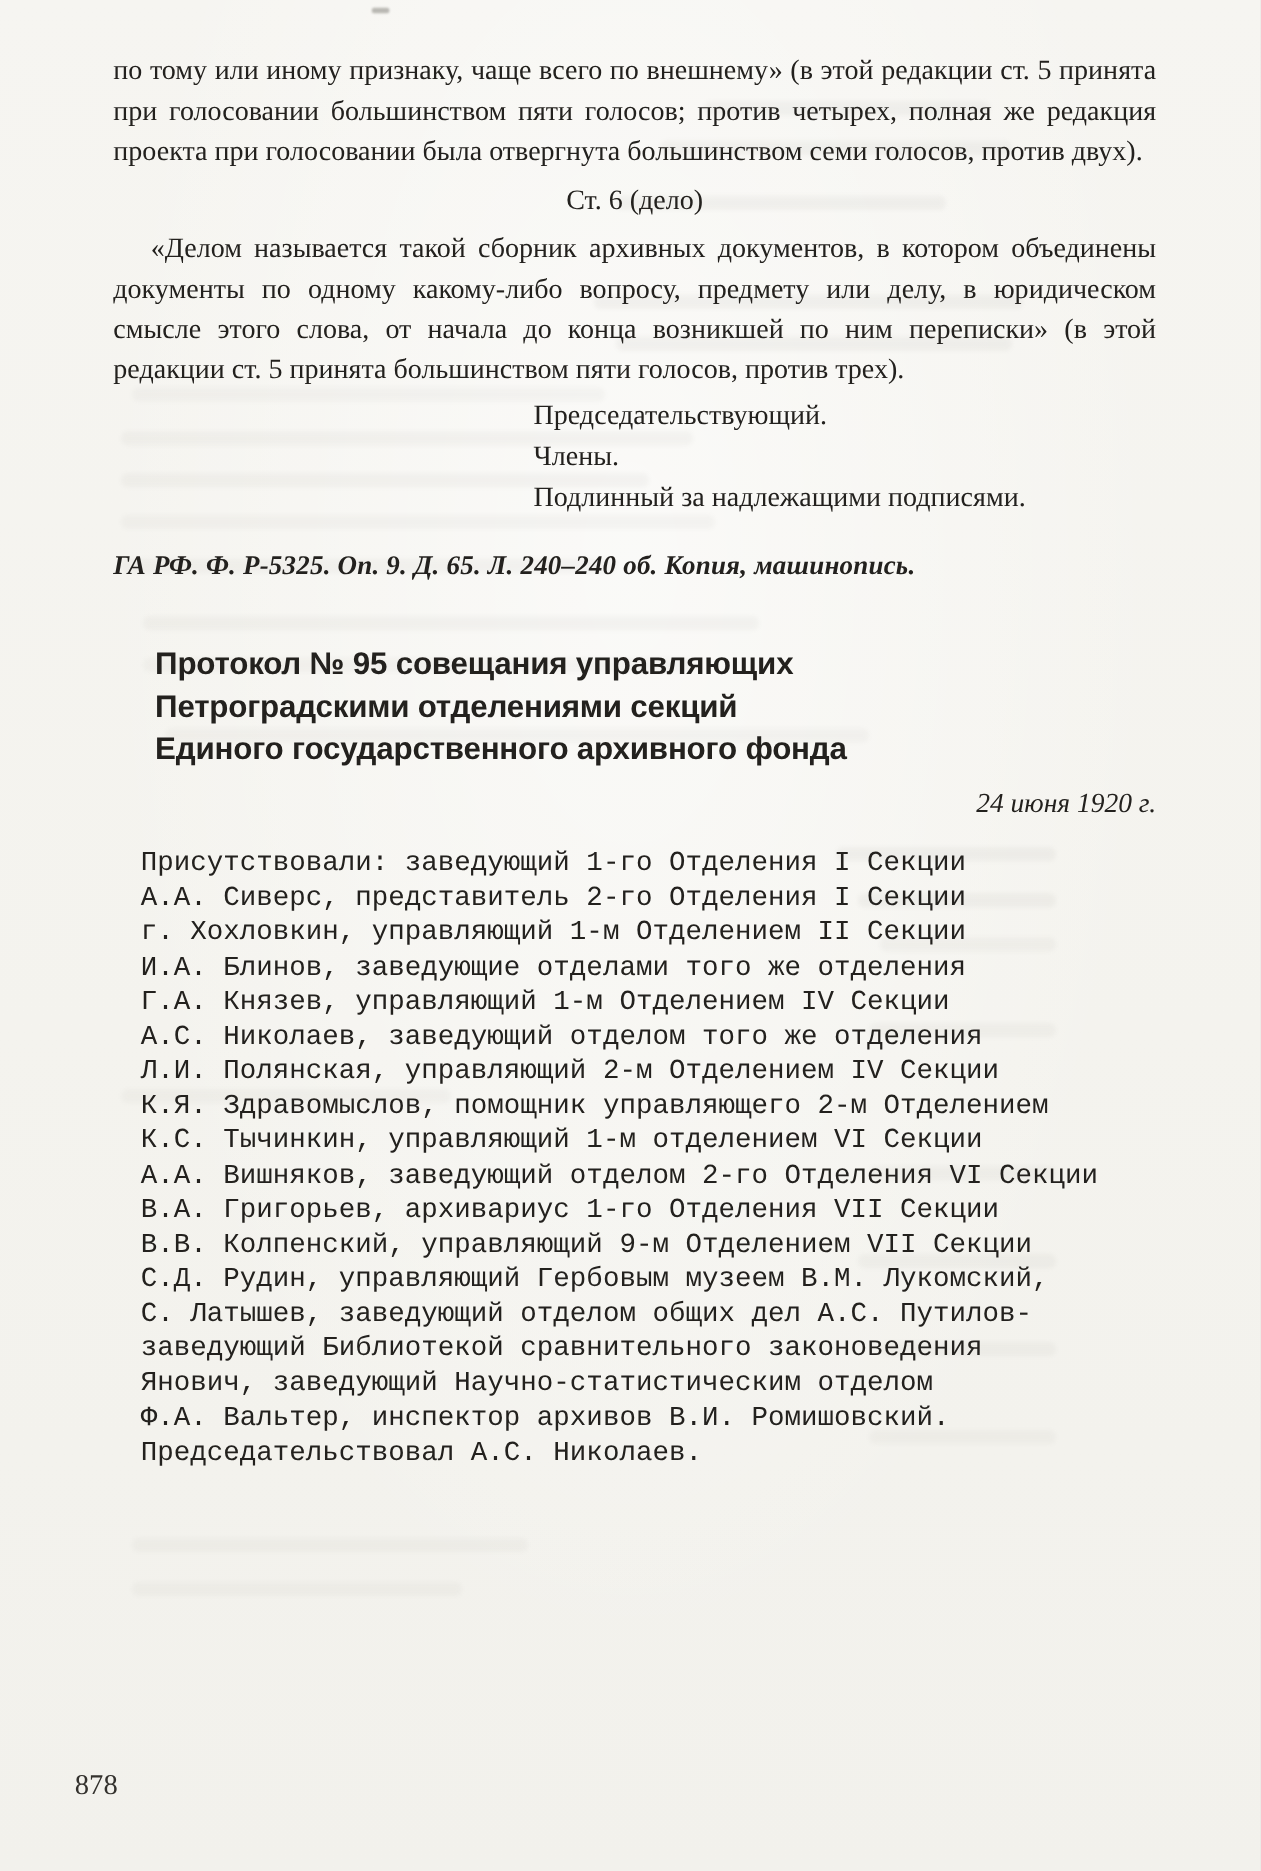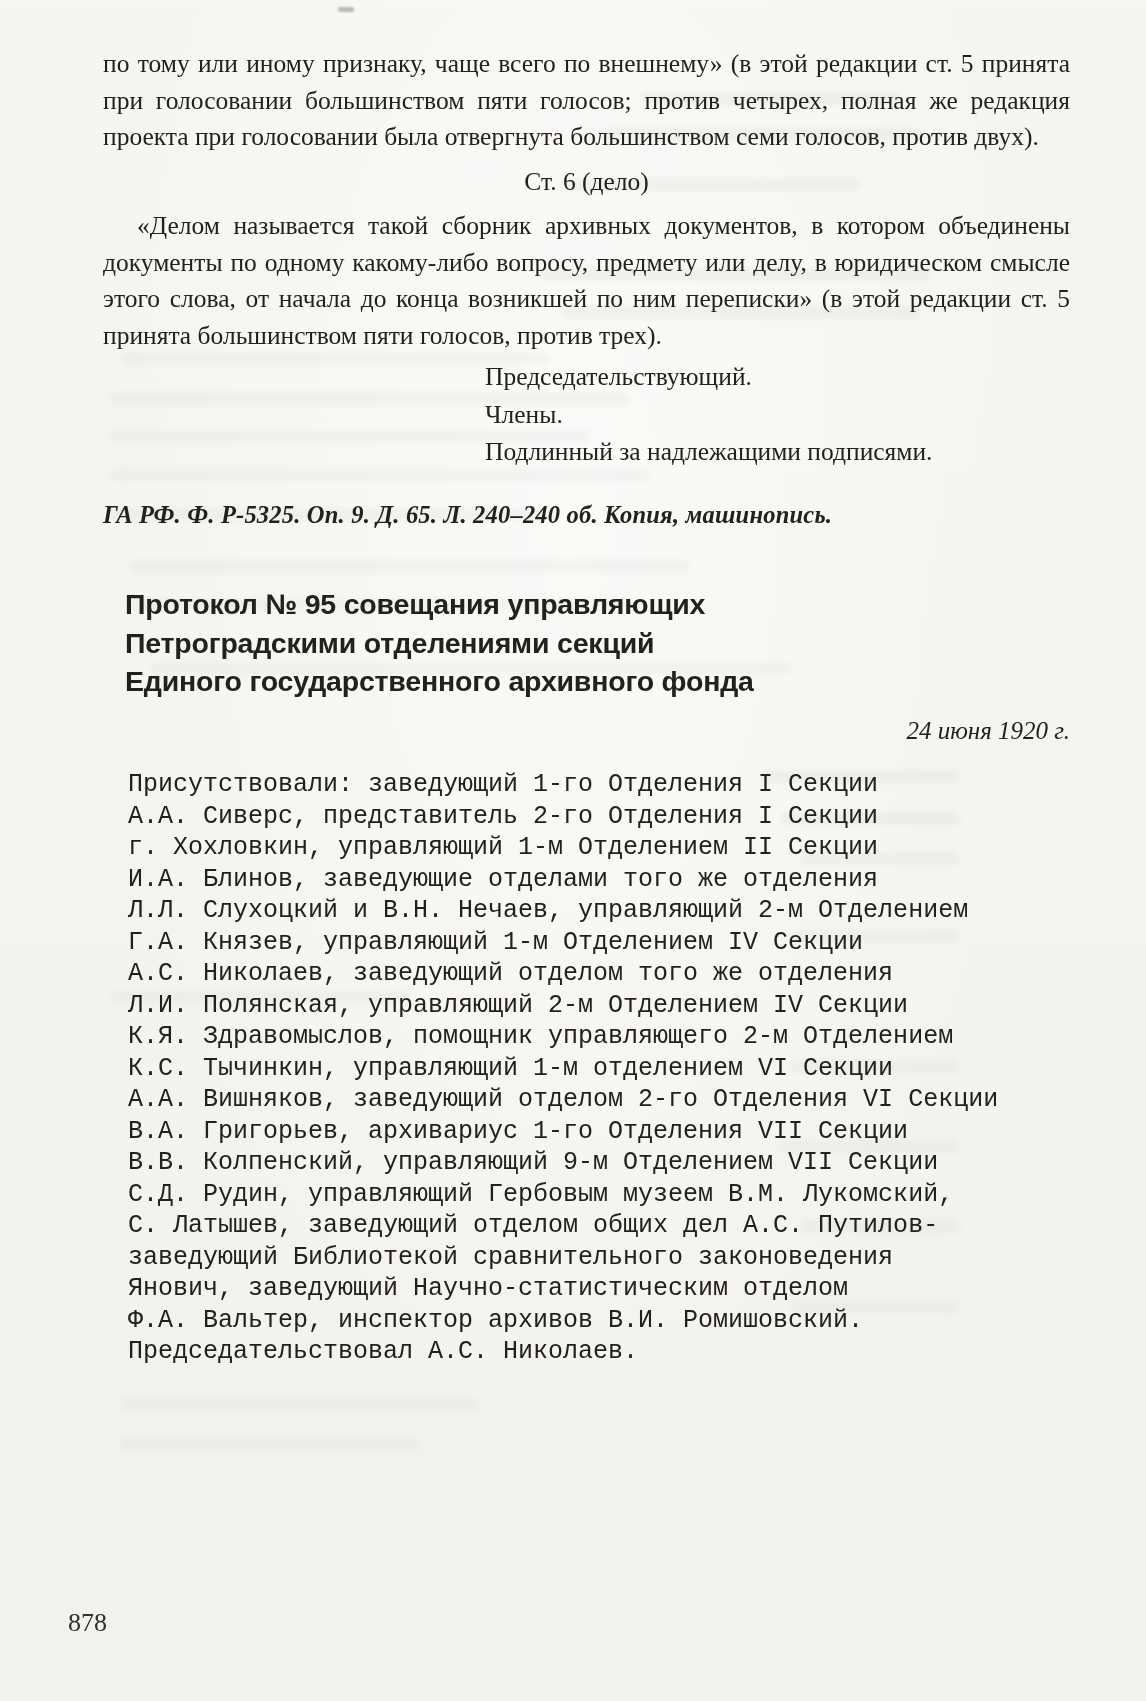--- a/index.html
+++ b/index.html
@@ -28,21 +28,21 @@
   .bleed .ghost {
     position: absolute;
     height: 13px;
     border-radius: 6px;
     background: #8a877f;
     opacity: 0.07;
     filter: blur(2px);
   }
   .content {
     position: relative;
-    padding: 46px 76px 0 103px; 
+    padding: 46px 95px 0 103px; 
     box-sizing: border-box;
   }
   .para {
     margin: 0;
     font-size: 25.5px;
     line-height: 36.5px;
     text-align: justify;
   }
   .para.indent { text-indent: 34px; }
   .article-heading {
@@ -63,21 +63,21 @@
   .citation {
     margin-top: 26px;
     font-size: 24.5px;
     line-height: 36.5px;
     font-style: italic;
     font-weight: bold;
     letter-spacing: 0.2px;
   }
   .protocol-title {
     margin-top: 52px;
-    margin-left: 22px;
+    margin-left: 38px;
     font-family: "Liberation Sans", "DejaVu Sans", sans-serif;
     font-weight: bold;
     font-size: 28.5px;
     letter-spacing: -0.2px;
   }
   .title-line { line-height: 38.5px; white-space: nowrap; }
   .date-line {
     margin-top: 12px;
     font-size: 25px;
     line-height: 36.5px;
@@ -165,21 +165,20 @@
         <div class="title-line">Единого государственного архивного фонда</div>
       </div>
 
     <div class="date-line">24 июня 1920 г.</div>
 
     <div class="attendees">
         <div class="attendee-line">Присутствовали: заведующий 1-го Отделения I Секции</div>
         <div class="attendee-line">А.А. Сиверс, представитель 2-го Отделения I Секции</div>
         <div class="attendee-line">г. Хохловкин, управляющий 1-м Отделением II Секции</div>
         <div class="attendee-line">И.А. Блинов, заведующие отделами того же отделения</div>
-        <div class="attendee-line">Л.Л. Слухоцкий и В.Н. Нечаев, управляющий 2-м Отделением</div>
         <div class="attendee-line">Г.А. Князев, управляющий 1-м Отделением IV Секции</div>
         <div class="attendee-line">А.С. Николаев, заведующий отделом того же отделения</div>
         <div class="attendee-line">Л.И. Полянская, управляющий 2-м Отделением IV Секции</div>
         <div class="attendee-line">К.Я. Здравомыслов, помощник управляющего 2-м Отделением</div>
         <div class="attendee-line">К.С. Тычинкин, управляющий 1-м отделением VI Секции</div>
         <div class="attendee-line">А.А. Вишняков, заведующий отделом 2-го Отделения VI Секции</div>
         <div class="attendee-line">В.А. Григорьев, архивариус 1-го Отделения VII Секции</div>
         <div class="attendee-line">В.В. Колпенский, управляющий 9-м Отделением VII Секции</div>
         <div class="attendee-line">С.Д. Рудин, управляющий Гербовым музеем В.М. Лукомский,</div>
         <div class="attendee-line">С. Латышев, заведующий отделом общих дел А.С. Путилов-</div>

